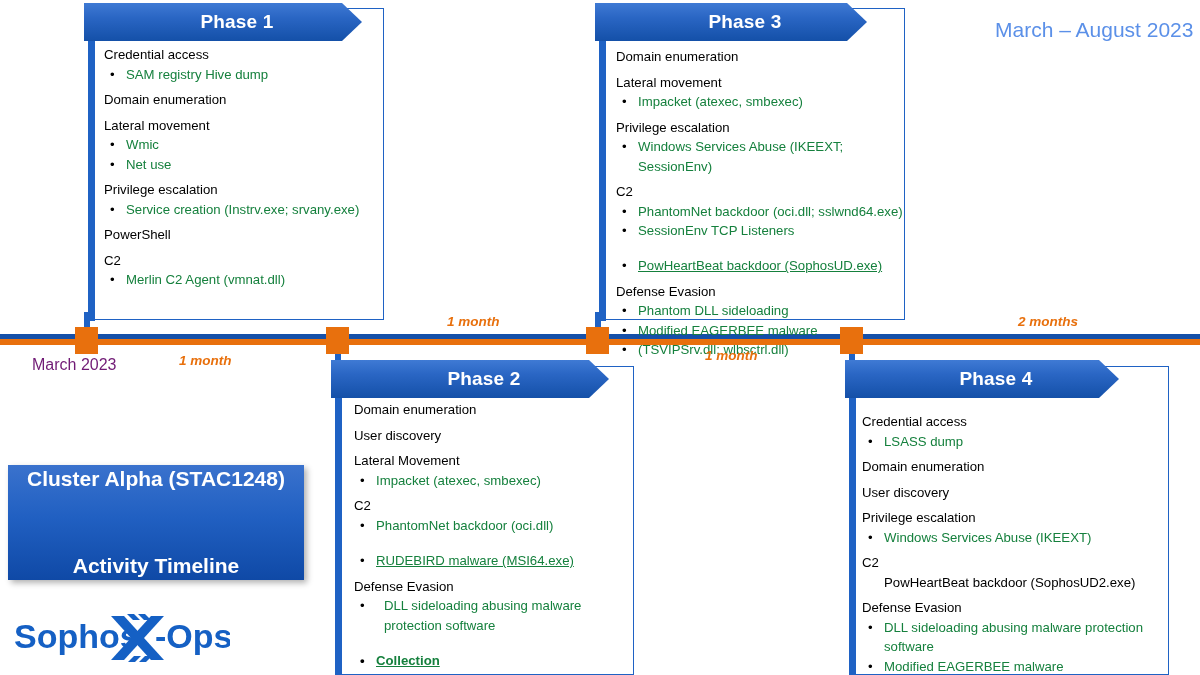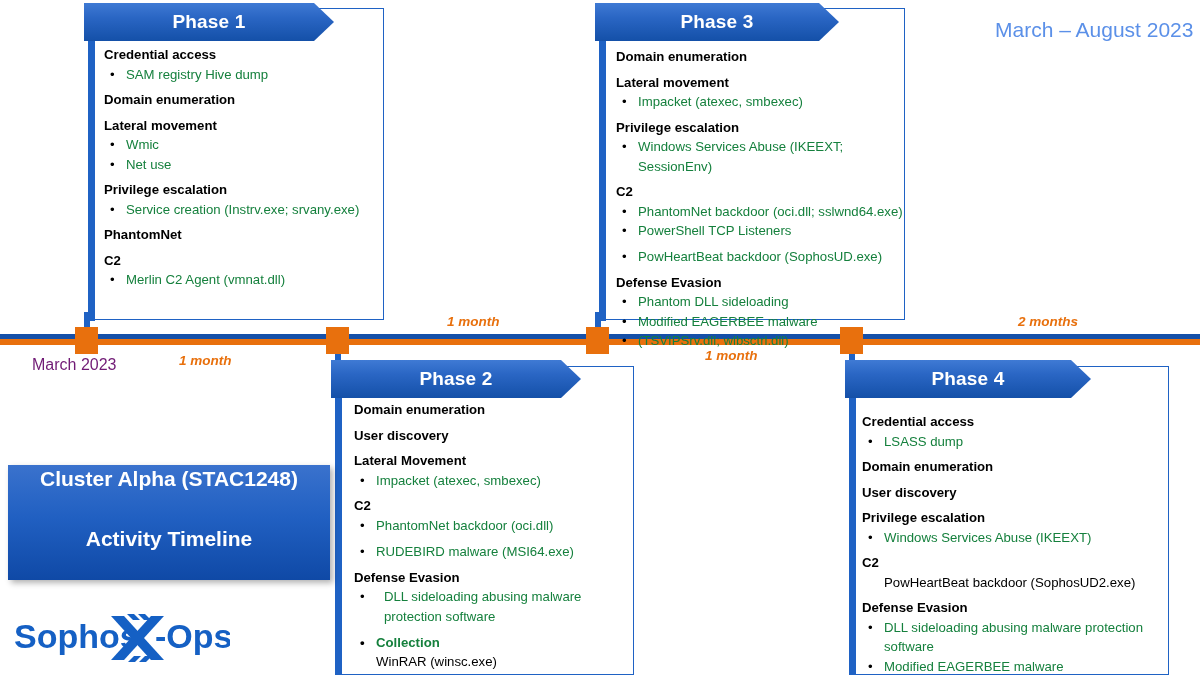--- a/index.html
+++ b/index.html
@@ -48,53 +48,53 @@
   }
   .phase-accent{
     position:absolute;left:0;top:0;width:6px;background:#1f62c4;
   }
   .banner{
     position:absolute;height:38px;
     background:linear-gradient(180deg,#3f7ad4 0%,#2a66c4 38%,#1450a8 100%);
     color:#ffffff;font-size:19px;font-weight:bold;
     display:flex;align-items:center;justify-content:center;
     clip-path:polygon(0 0, calc(100% - 20px) 0, 100% 50%, calc(100% - 20px) 100%, 0 100%);
-    z-index:8;letter-spacing:.2px;
+    z-index:8;letter-spacing:.2px;padding-left:28px;
   }
   .content{
     position:absolute;box-sizing:border-box;
   }
   .hdr{
-    font-weight:bold;font-size:13.2px;color:#000;
+    font-weight:normal;font-size:13.2px;color:#000;
     line-height:1.42;margin-top:7px;
   }
   .hdr.first{margin-top:0;}
   .li{
     font-size:13.2px;color:#15803d;line-height:1.46;
     position:relative;padding-left:22px;
   }
   .li::before{
     content:"\2022";position:absolute;left:6px;top:0;color:#000;font-size:13.2px;
   }
-  .li.loose{margin-top:7px;}
+  .li.loose{margin-top:16px;text-decoration:underline;}
   .li.bold{font-weight:bold;}
   .plain{
     font-size:13.2px;color:#000;line-height:1.46;padding-left:22px;
   }
   .cont{
     font-size:13.2px;color:#000;line-height:1.46;padding-left:22px;
   }
 
   
   .title-card{
-    position:absolute;left:8px;top:465px;width:322px;height:115px;
+    position:absolute;left:8px;top:465px;width:296px;height:115px;
     background:linear-gradient(180deg,#3a72cd 0%,#2160c2 45%,#0f49a6 100%);
     box-shadow:3px 3px 6px rgba(0,0,0,.30);
-    display:flex;flex-direction:column;align-items:center;justify-content:flex-start;
-    color:#fff;z-index:5;gap:32px;
+    display:flex;flex-direction:column;align-items:center;justify-content:space-between;
+    color:#fff;z-index:5;
   }
   .title-line{font-size:21px;font-weight:bold;line-height:1.33;text-align:center;}
 
   
   .logo{position:absolute;left:14px;top:608px;width:216px;height:58px;z-index:5;}
 </style>
 </head>
 <body>
 
 <div class="stage">
@@ -106,40 +106,40 @@
     <div class="banner" style="left:84px;top:3px;width:250px;">Phase 1</div>
     <div class="content" style="left:104px;top:46px;width:278px;">
       <div class="hdr first">Credential access</div>
       <div class="li">SAM registry Hive dump</div>
       <div class="hdr">Domain enumeration</div>
       <div class="hdr">Lateral movement</div>
       <div class="li">Wmic</div>
       <div class="li">Net use</div>
       <div class="hdr">Privilege escalation</div>
       <div class="li">Service creation (Instrv.exe; srvany.exe)</div>
-      <div class="hdr">PhantomNet</div>
+      <div class="hdr">PowerShell</div>
       <div class="hdr">C2</div>
       <div class="li">Merlin C2 Agent (vmnat.dll)</div>
     </div>
   </div>
 
   <div class="phase">
     <div class="phase-box" style="left:599px;top:8px;width:306px;height:312px;">
       <div class="phase-accent" style="height:312px;"></div>
     </div>
     <div class="banner" style="left:595px;top:3px;width:244px;">Phase 3</div>
     <div class="content" style="left:616px;top:48px;width:290px;">
       <div class="hdr first">Domain enumeration</div>
       <div class="hdr">Lateral movement</div>
       <div class="li">Impacket (atexec, smbexec)</div>
       <div class="hdr">Privilege escalation</div>
       <div class="li">Windows Services Abuse (IKEEXT; SessionEnv)</div>
       <div class="hdr">C2</div>
       <div class="li">PhantomNet backdoor (oci.dll; sslwnd64.exe)</div>
-      <div class="li">PowerShell TCP Listeners</div>
+      <div class="li">SessionEnv TCP Listeners</div>
       <div class="li loose">PowHeartBeat backdoor (SophosUD.exe)</div>
       <div class="hdr">Defense Evasion</div>
       <div class="li">Phantom DLL sideloading</div>
       <div class="li">Modified EAGERBEE malware</div>
       <div class="li">(TSVIPSrv.dll; wlbsctrl.dll)</div>
     </div>
   </div>
 
   <div class="axis-blue"></div>
   <div class="axis-orange"></div>

